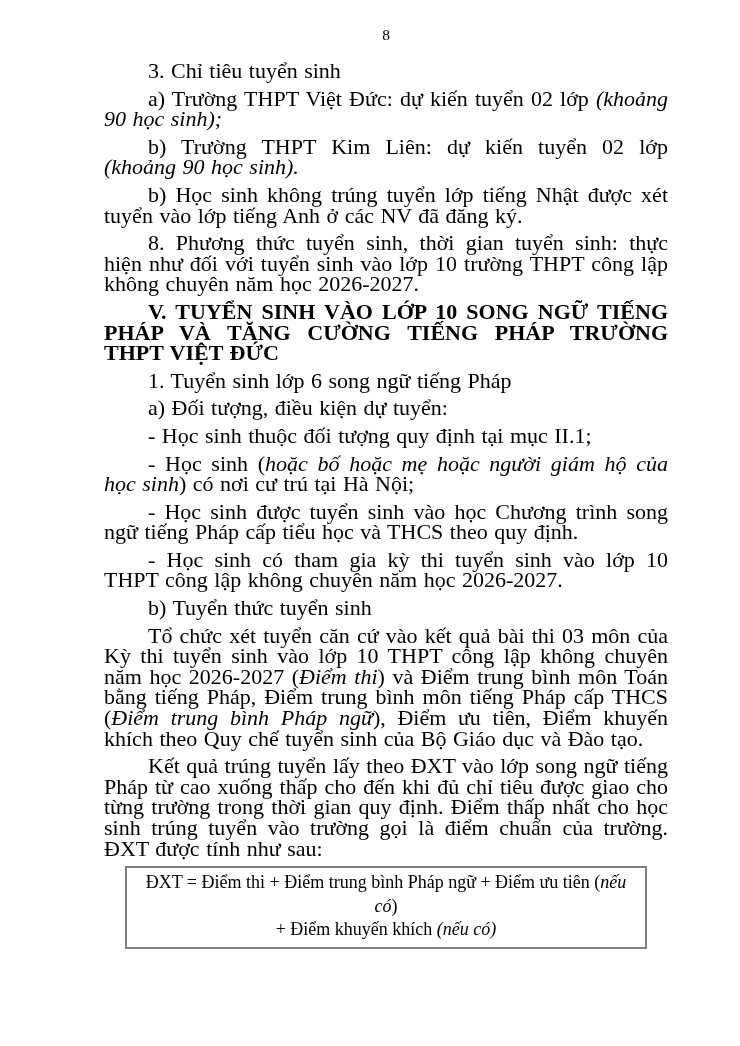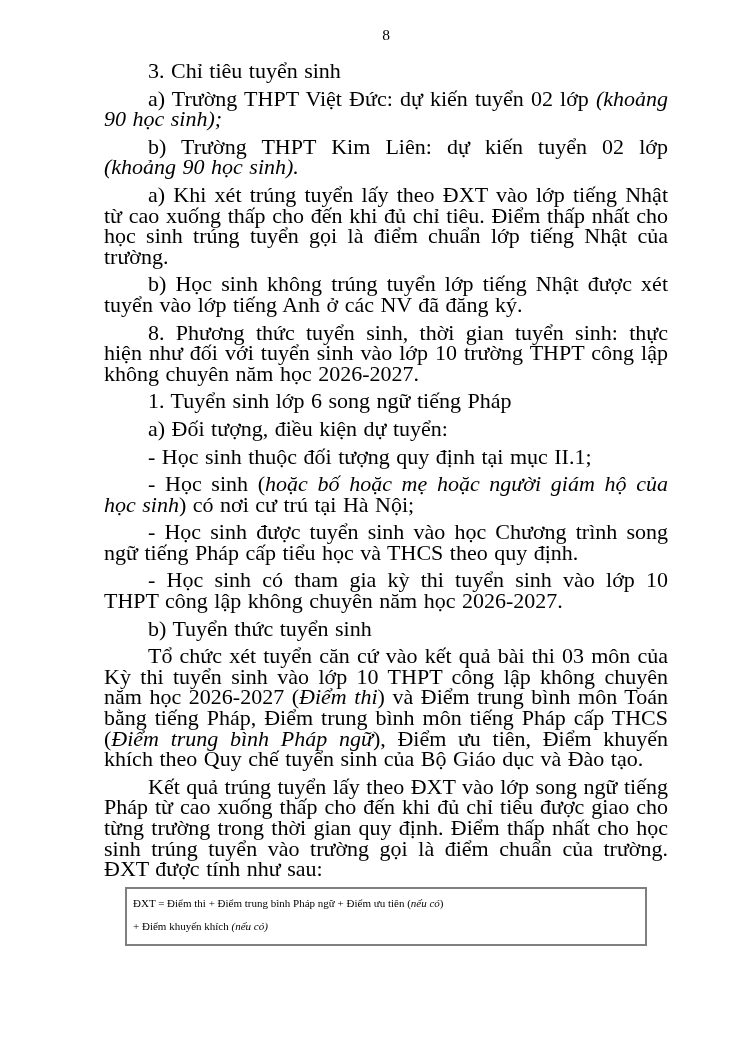--- a/index.html
+++ b/index.html
@@ -39,38 +39,38 @@
     font-weight: bold;
   }
   .it { font-style: italic; }
   .formula-box {
     margin: 4px 21px 0 21px;
     border: 2px solid #7f7f7f;
     padding: 3px 6px 5px 6px;
     text-align: center;
   }
   .box-line {
-    font-size: 11px;
+    font-size: 18px;
     line-height: 23.5px;
-    text-align: left;
+    text-align: center;
   }
 </style>
 </head>
 <body>
 
 <div class="page" style="background: rgb(255, 255, 255); color: rgb(0, 0, 0);">
   <div class="pagenum">8</div>
   <div class="content">
 
     <p class="para"><span>3. Chỉ tiêu tuyển sinh</span></p>
       <p class="para"><span>a) Trường THPT Việt Đức: dự kiến tuyển 02 lớp </span><span class="it">(khoảng 90 học sinh);</span></p>
       <p class="para"><span>b) Trường THPT Kim Liên: dự kiến tuyển 02 lớp </span><span class="it">(khoảng 90 học sinh).</span></p>
-      <p class="para"><span>a) Khi xét trúng tuyển lấy theo ĐXT vào lớp tiếng Nhật từ cao xuống thấp cho đến khi đủ chỉ tiêu. Điểm thấp nhất cho học sinh trúng tuyển gọi là điểm chuẩn lớp tiếng Nhật của trường.</span></p>
       <p class="para"><span>b) Học sinh không trúng tuyển lớp tiếng Nhật được xét tuyển vào lớp tiếng Anh ở các NV đã đăng ký.</span></p>
       <p class="para"><span>8. Phương thức tuyển sinh, thời gian tuyển sinh: thực hiện như đối với tuyển sinh vào lớp 10 trường THPT công lập không chuyên năm học 2026-2027.</span></p>
+      <p class="heading"><span>V. TUYỂN SINH VÀO LỚP 10 SONG NGỮ TIẾNG PHÁP VÀ TĂNG CƯỜNG TIẾNG PHÁP TRƯỜNG THPT VIỆT ĐỨC</span></p>
       <p class="para"><span>1. Tuyển sinh lớp 6 song ngữ tiếng Pháp</span></p>
       <p class="para"><span>a) Đối tượng, điều kiện dự tuyển:</span></p>
       <p class="para"><span>- Học sinh thuộc đối tượng quy định tại mục II.1;</span></p>
       <p class="para"><span>- Học sinh (</span><span class="it">hoặc bố hoặc mẹ hoặc người giám hộ của học sinh</span><span>) có nơi cư trú tại Hà Nội;</span></p>
       <p class="para"><span>- Học sinh được tuyển sinh vào học Chương trình song ngữ tiếng Pháp cấp tiểu học và THCS theo quy định.</span></p>
       <p class="para"><span>- Học sinh có tham gia kỳ thi tuyển sinh vào lớp 10 THPT công lập không chuyên năm học 2026-2027.</span></p>
       <p class="para"><span>b) Tuyển thức tuyển sinh</span></p>
       <p class="para"><span>Tổ chức xét tuyển căn cứ vào kết quả bài thi 03 môn của Kỳ thi tuyển sinh vào lớp 10 THPT công lập không chuyên năm học 2026-2027 (</span><span class="it">Điểm thi</span><span>) và Điểm trung bình môn Toán bằng tiếng Pháp, Điểm trung bình môn tiếng Pháp cấp THCS (</span><span class="it">Điểm trung bình Pháp ngữ</span><span>), Điểm ưu tiên, Điểm khuyến khích theo Quy chế tuyển sinh của Bộ Giáo dục và Đào tạo.</span></p>
       <p class="para"><span>Kết quả trúng tuyển lấy theo ĐXT vào lớp song ngữ tiếng Pháp từ cao xuống thấp cho đến khi đủ chỉ tiêu được giao cho từng trường trong thời gian quy định. Điểm thấp nhất cho học sinh trúng tuyển vào trường gọi là điểm chuẩn của trường. ĐXT được tính như sau:</span></p>
       <div class="formula-box" style="border-color: rgb(127, 127, 127);">

